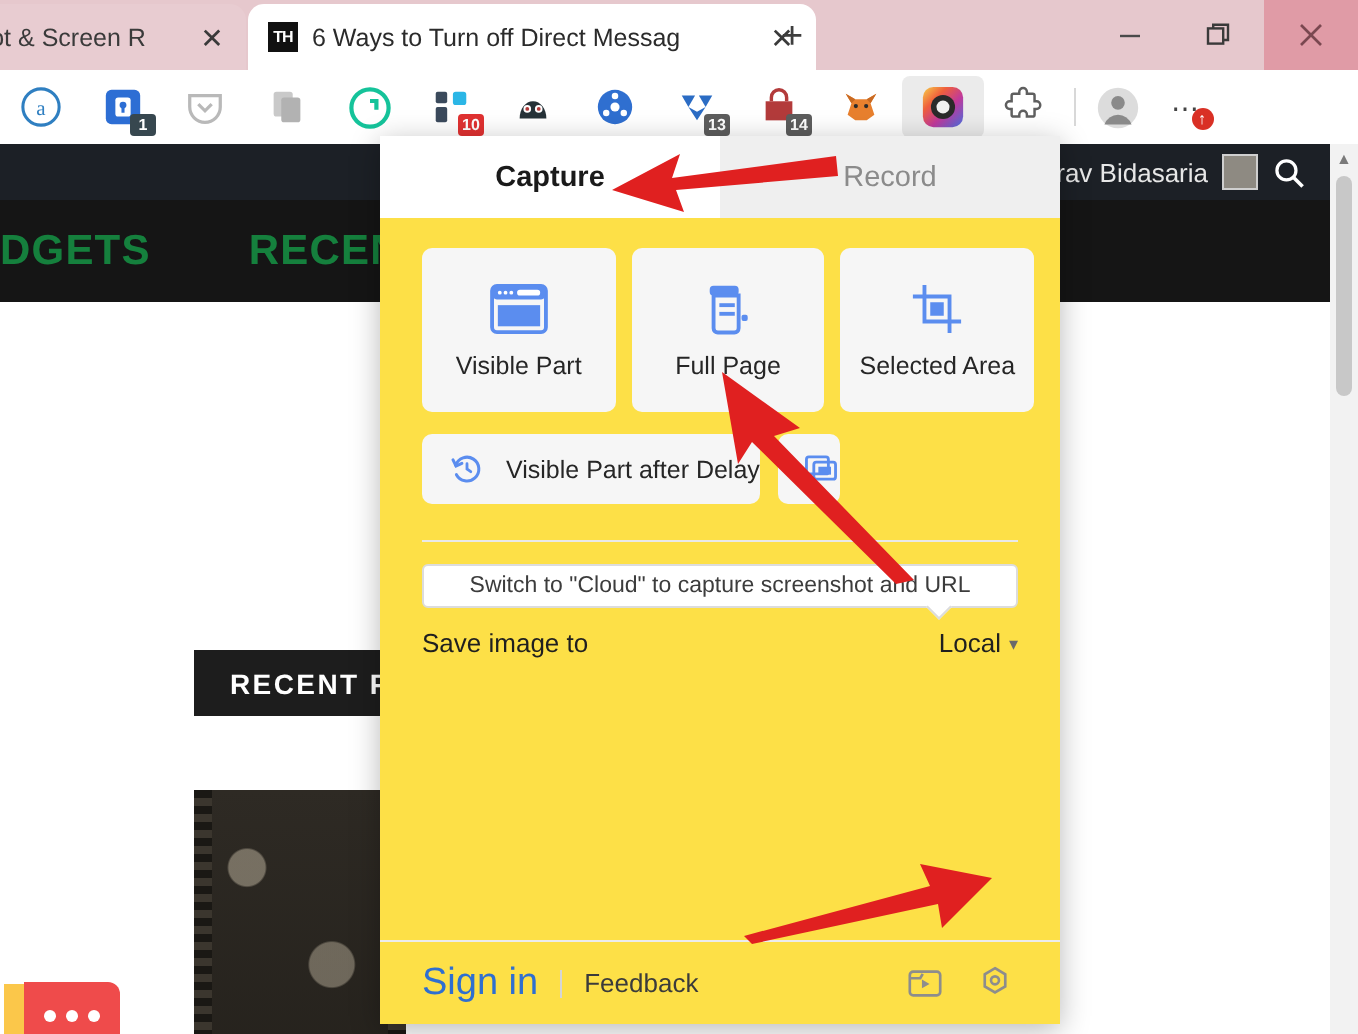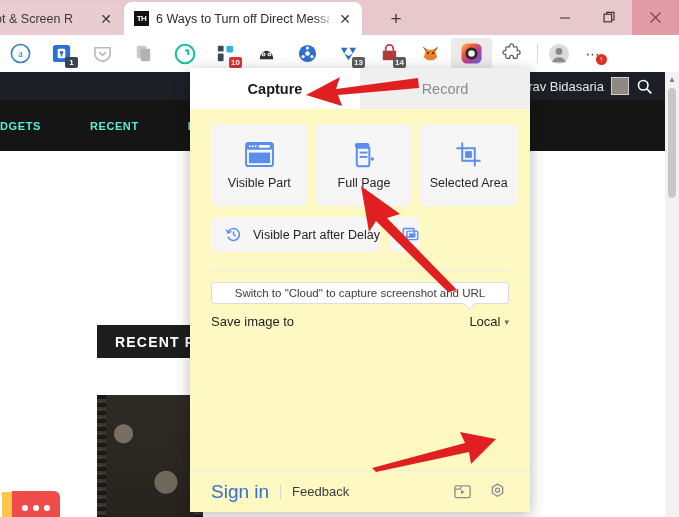--- a/index.html
+++ b/index.html
@@ -19,21 +19,21 @@
   .tabstrip { position:absolute; left:0; top:0; height:35px; width:520px; }
   .tab {
     position:absolute; top:2px; height:33px;
     display:flex; align-items:center; gap:7px;
     border-radius: 8px 8px 0 0;
     padding: 0 8px 0 10px;
     font-size: 12.5px; color:#2b2b2b;
     white-space: nowrap; overflow:hidden;
   }
   .tab.inactive { left:-42px; width:165px; background:#e8ccd1; }
-  .tab.active   { left:124px; width:238px; background:#ffffff; }
+  .tab.active   { left:124px; width:284px; background:#ffffff; }
   .tab-favicon {
     width:15px; height:15px; flex:0 0 15px;
     background:#111; color:#fff; font-size:8px; font-weight:bold;
     display:flex; align-items:center; justify-content:center;
     letter-spacing:-0.5px;
   }
   .tab-title { flex:1; overflow:hidden; text-overflow:clip; font-size:12.5px; }
   .tab.inactive .tab-title { color:#3a3a3a; }
   .tab-fade {
     position:absolute; right:26px; top:0; height:100%; width:22px;
@@ -83,21 +83,21 @@
     position:absolute; left:0; top:0; width:665px; height:28px; background:#1c2026;
     display:flex; align-items:center; justify-content:flex-end; padding-right:12px; gap:7px;
   }
   .site-user { color:#e7e7e7; font-size:13px; }
   .site-avatar { width:18px; height:18px; background:#8e8a82; border:1px solid #cfcfcf; }
   .site-search { color:#fff; display:flex; align-items:center; }
   .site-nav {
     position:absolute; left:0; top:28px; width:665px; height:51px; background:#151515;
     display:flex; align-items:center; gap:49px; padding-left:0;
   }
-  .site-nav span { color:#5eead4; font-size:11px; font-weight:bold; letter-spacing:0.6px; }
+  .site-nav span { color:#15803d; font-size:21px; font-weight:bold; letter-spacing:0.6px; }
   .recent-badge {
     position:absolute; left:97px; top:253px; width:200px; height:33px;
     background:#1d1d1d; color:#fff; display:flex; align-items:center; padding-left:18px;
     font-size:14px; font-weight:bold; letter-spacing:1.2px;
   }
   .thumb {
     position:absolute; left:97px; top:323px; width:106px; height:194px;
     background:
       radial-gradient(circle at 25% 20%, rgba(180,170,150,.55) 0 9px, transparent 10px),
       radial-gradient(circle at 65% 45%, rgba(180,170,150,.5) 0 11px, transparent 12px),
@@ -114,21 +114,21 @@
     display:flex; align-items:center; justify-content:center; gap:5px;
   }
   .widget-red i { width:6px; height:6px; border-radius:50%; background:#fff; display:block; }
   .page-scrollbar { position:absolute; right:0; top:0; width:14px; height:445px; background:#f2f2f2; }
   .page-scrollbar .thumbbar { position:absolute; left:3px; top:16px; width:8px; height:110px; background:#c8c8c8; border-radius:4px; }
   .page-scrollbar .arrowup { position:absolute; left:0; top:0; width:14px; height:15px; display:flex; align-items:center; justify-content:center; color:#7a7a7a; font-size:8px;}
 
   
   .popup {
     position:absolute; left:190px; top:68px; width:340px; height:444px;
-    background:#fef9c3; box-shadow:0 3px 14px rgba(0,0,0,.28);
+    background:#fde047; box-shadow:0 3px 14px rgba(0,0,0,.28);
     overflow:hidden;
   }
   .popup-tabs { display:flex; height:41px; }
   .ptab {
     flex:1; display:flex; align-items:center; justify-content:center;
     font-size:14.5px;
   }
   .ptab.active { background:#ffffff; color:#1a1a1a; font-weight:bold; }
   .ptab.inactive { background:#efefef; color:#8b8b8b; }
 

